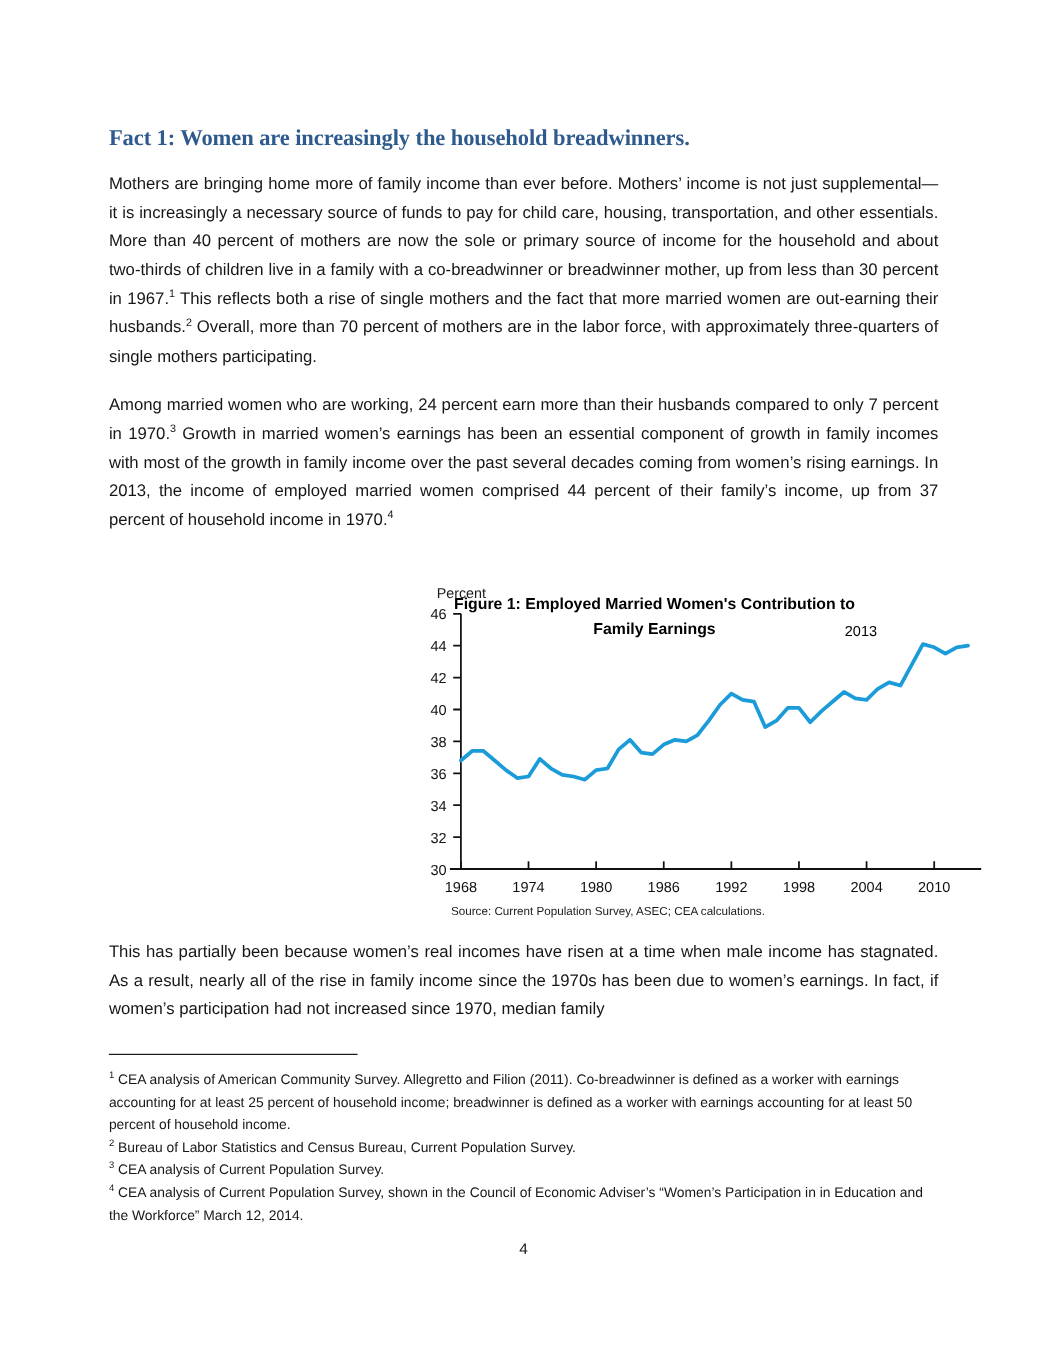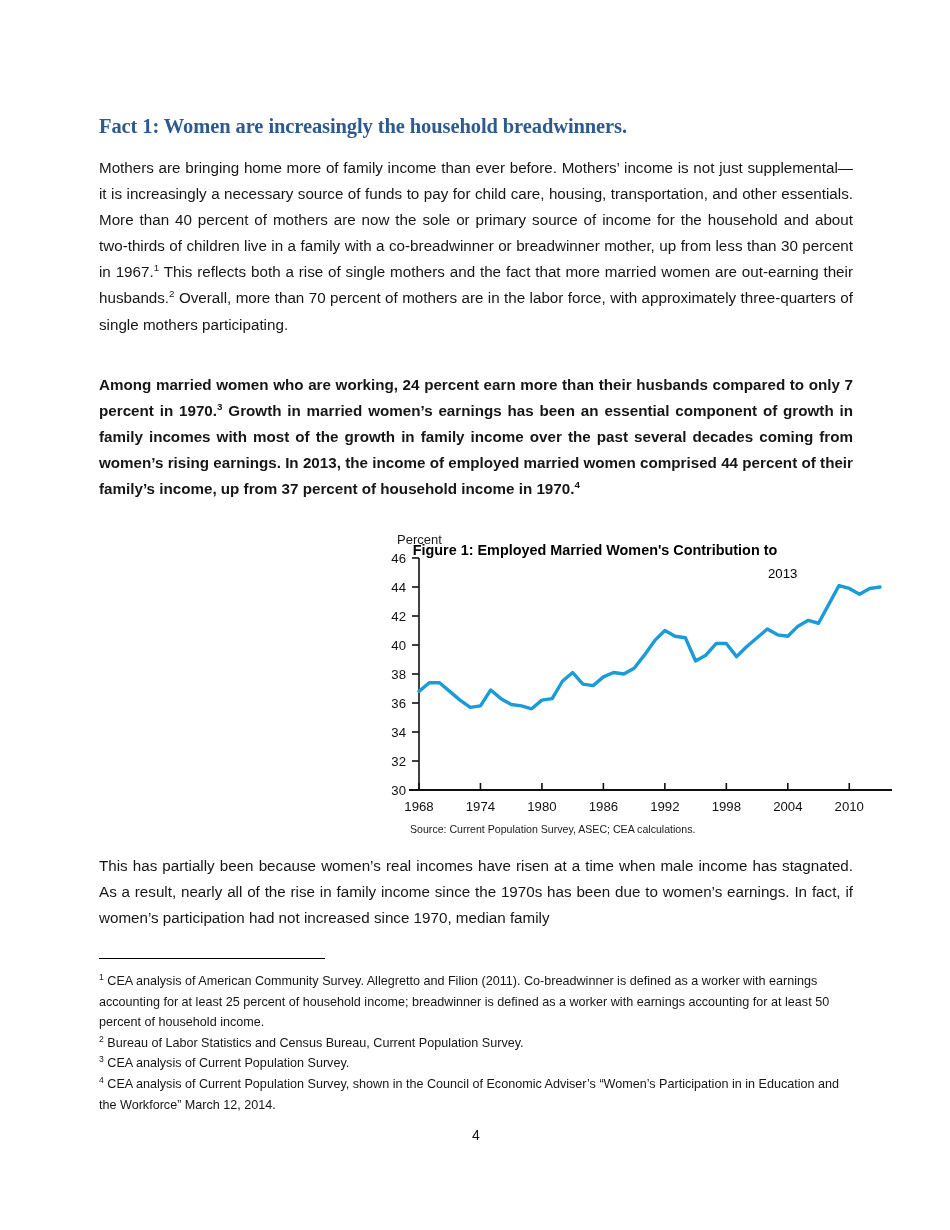--- a/index.html
+++ b/index.html
@@ -46,21 +46,21 @@
     position: absolute;
     left: 0;
     width: 754px;
     font-size: 15.2px;
     line-height: 26.1px;
     text-align: justify;
     text-justify: inter-word;
     color: #161616;
   }
   #para1 { top: 155px; }
-  #para2 { top: 372px; font-weight: bold; }
+  #para2 { top: 356px; }
   #para3 { top: 853px; }
 
   sup {
     font-size: 9.8px;
     vertical-align: super;
     line-height: 0;
   }
 
   
   .figure {
@@ -156,20 +156,21 @@
 
     <h1 class="fact-heading">Fact 1: Women are increasingly the household breadwinners.</h1>
 
     <div class="para" id="para1"><span>Mothers are bringing home more of family income than ever before. Mothers’ income is not just supplemental—it is increasingly a necessary source of funds to pay for child care, housing, transportation, and other essentials. More than 40 percent of mothers are now the sole or primary source of income for the household and about two-thirds of children live in a family with a co-breadwinner or breadwinner mother, up from less than 30 percent in 1967.</span><sup>1</sup><span> This reflects both a rise of single mothers and the fact that more married women are out-earning their husbands.</span><sup>2</sup><span> Overall, more than 70 percent of mothers are in the labor force, with approximately three-quarters of single mothers participating.</span></div>
 
     <div class="para" id="para2"><span>Among married women who are working, 24 percent earn more than their husbands compared to only 7 percent in 1970.</span><sup>3</sup><span> Growth in married women’s earnings has been an essential component of growth in family incomes with most of the growth in family income over the past several decades coming from women’s rising earnings. In 2013, the income of employed married women comprised 44 percent of their family’s income, up from 37 percent of household income in 1970.</span><sup>4</sup></div>
 
     <figure class="figure">
       <figcaption class="fig-title">
         <span>Figure 1: Employed Married Women's Contribution to</span>
+        <span class="l2">Family Earnings</span>
       </figcaption>
 
       <div class="axis-unit">Percent</div>
       <div class="year-callout">2013</div>
 
       <svg class="chart-svg" width="600" height="270" viewBox="0 0 600 270">
 
         <g id="chart-layer">
             <line x1="124" y1="8" x2="124" y2="240" stroke="#111" stroke-width="1.6"></line>
             <line x1="114" y1="240" x2="597" y2="240" stroke="#111" stroke-width="2"></line>

